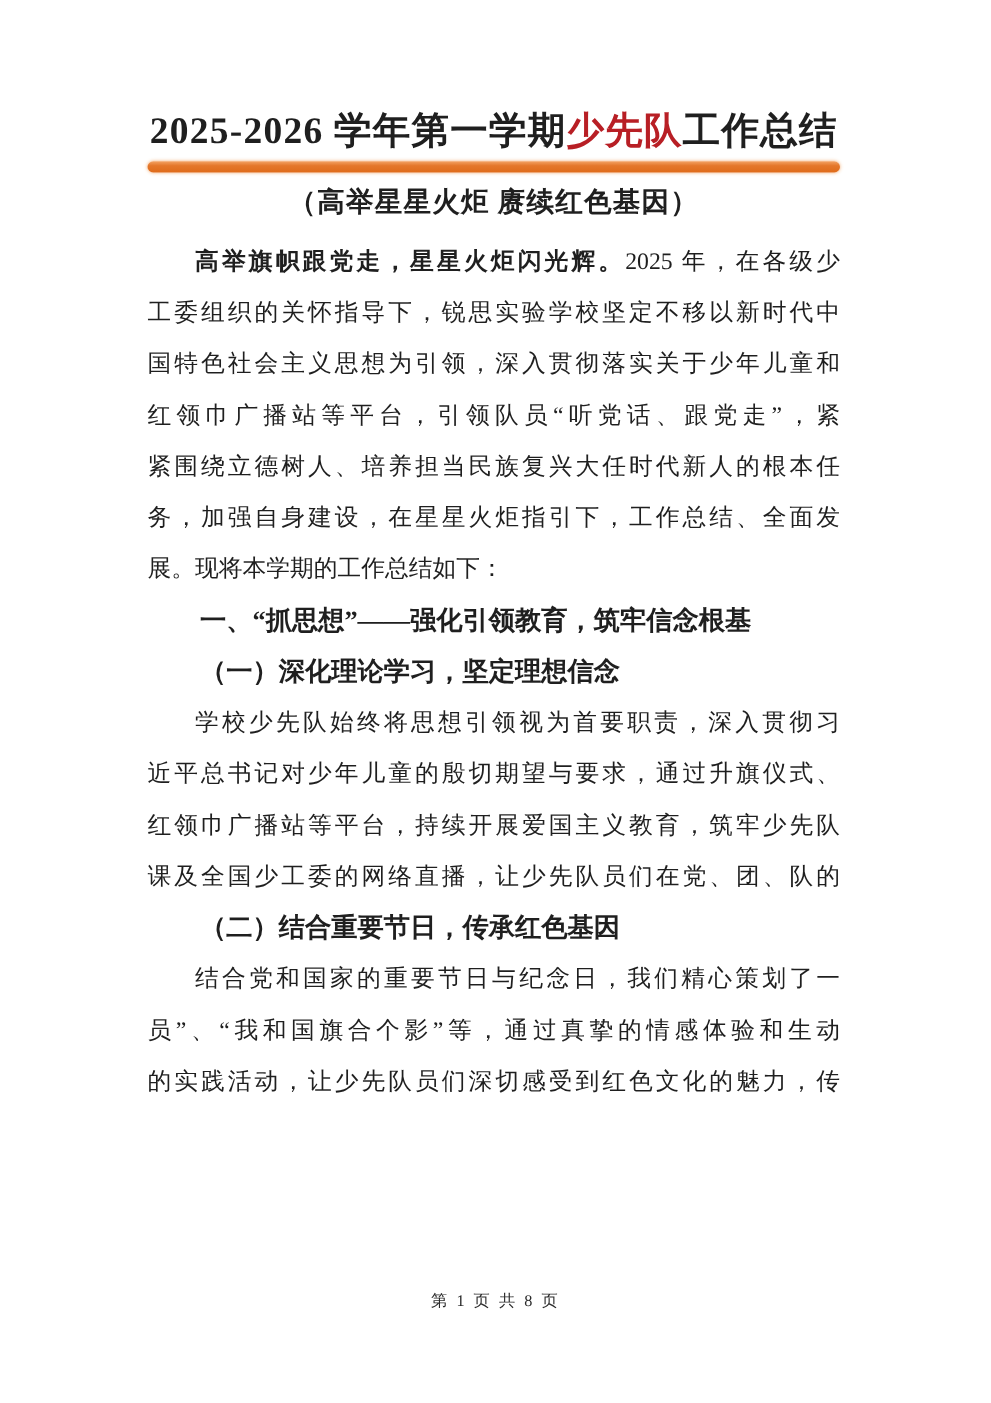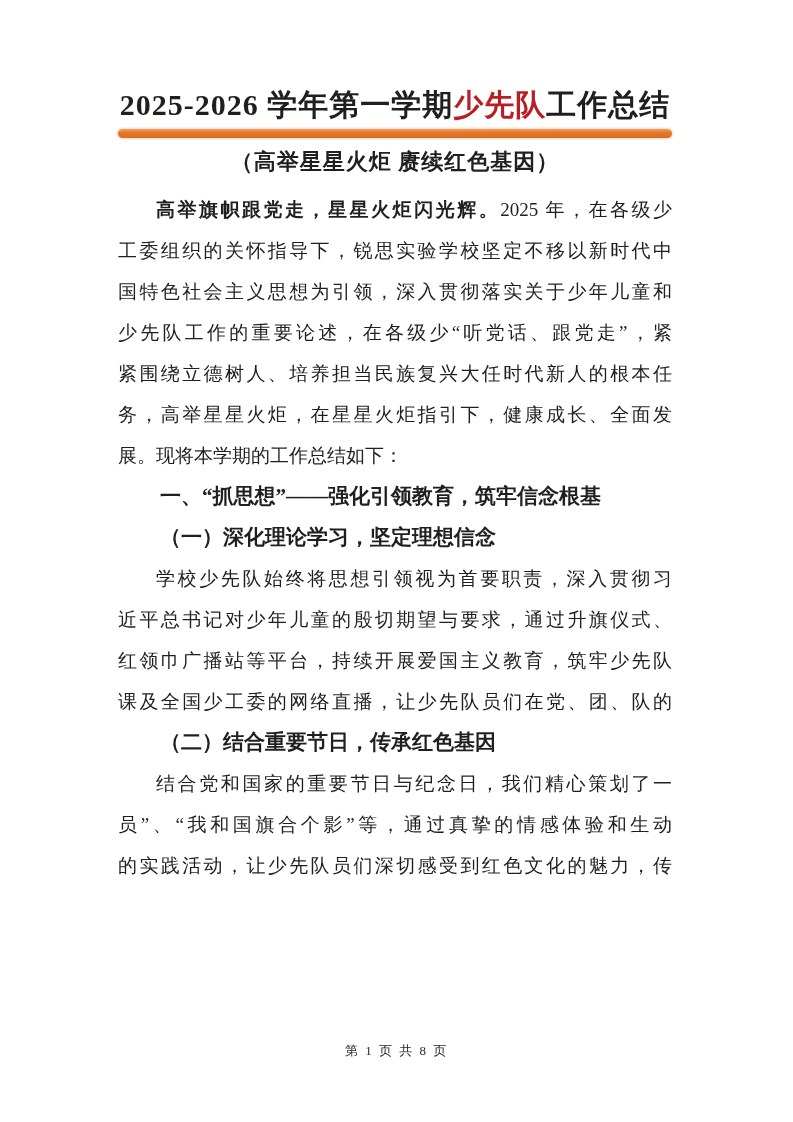--- a/index.html
+++ b/index.html
@@ -38,21 +38,21 @@
   }
   .line.plain { text-align: left; text-align-last: left; }
   .indent { text-indent: 2em; }
   .heading {
     font-size: 21px; font-weight: 700;
     line-height: 41px; height: 41px;
     text-indent: 2em; overflow: hidden;
   }
   .bold-lead { font-weight: 700; }
   .footer {
-    position: absolute; bottom: 62px; left: 0; width: 100%;
+    position: absolute; bottom: 72px; left: 0; width: 100%;
     text-align: center; font-size: 13px; color: #2b2b2b;
     letter-spacing: 2px;
   }
 </style>
 </head>
 <body>
 
 <div class="page">
 
   <div class="title">
@@ -61,23 +61,23 @@
 
   <div class="accent-bar"></div>
 
   <div class="subtitle">（高举星星火炬 赓续红色基因）</div>
 
   <div class="content">
 
     <div class="line indent"><span class="bold-lead">高举旗帜跟党走，星星火炬闪光辉。</span><span>2025 年，在各级少</span></div>
     <div class="line">工委组织的关怀指导下，锐思实验学校坚定不移以新时代中</div>
     <div class="line">国特色社会主义思想为引领，深入贯彻落实关于少年儿童和</div>
-    <div class="line">少先队工作的重要论述，在各级少“听党话、跟党走”，紧</div>
+    <div class="line">红领巾广播站等平台，引领队员“听党话、跟党走”，紧</div>
     <div class="line">紧围绕立德树人、培养担当民族复兴大任时代新人的根本任</div>
-    <div class="line">务，高举星星火炬，在星星火炬指引下，健康成长、全面发</div>
+    <div class="line">务，加强自身建设，在星星火炬指引下，工作总结、全面发</div>
     <div class="line plain">展。现将本学期的工作总结如下：</div>
 
     <div class="heading">一、“抓思想”——强化引领教育，筑牢信念根基</div>
     <div class="heading">（一）深化理论学习，坚定理想信念</div>
 
     <div class="line indent">学校少先队始终将思想引领视为首要职责，深入贯彻习</div>
     <div class="line">近平总书记对少年儿童的殷切期望与要求，通过升旗仪式、</div>
     <div class="line">红领巾广播站等平台，持续开展爱国主义教育，筑牢少先队</div>
     <div class="line">课及全国少工委的网络直播，让少先队员们在党、团、队的</div>
 

